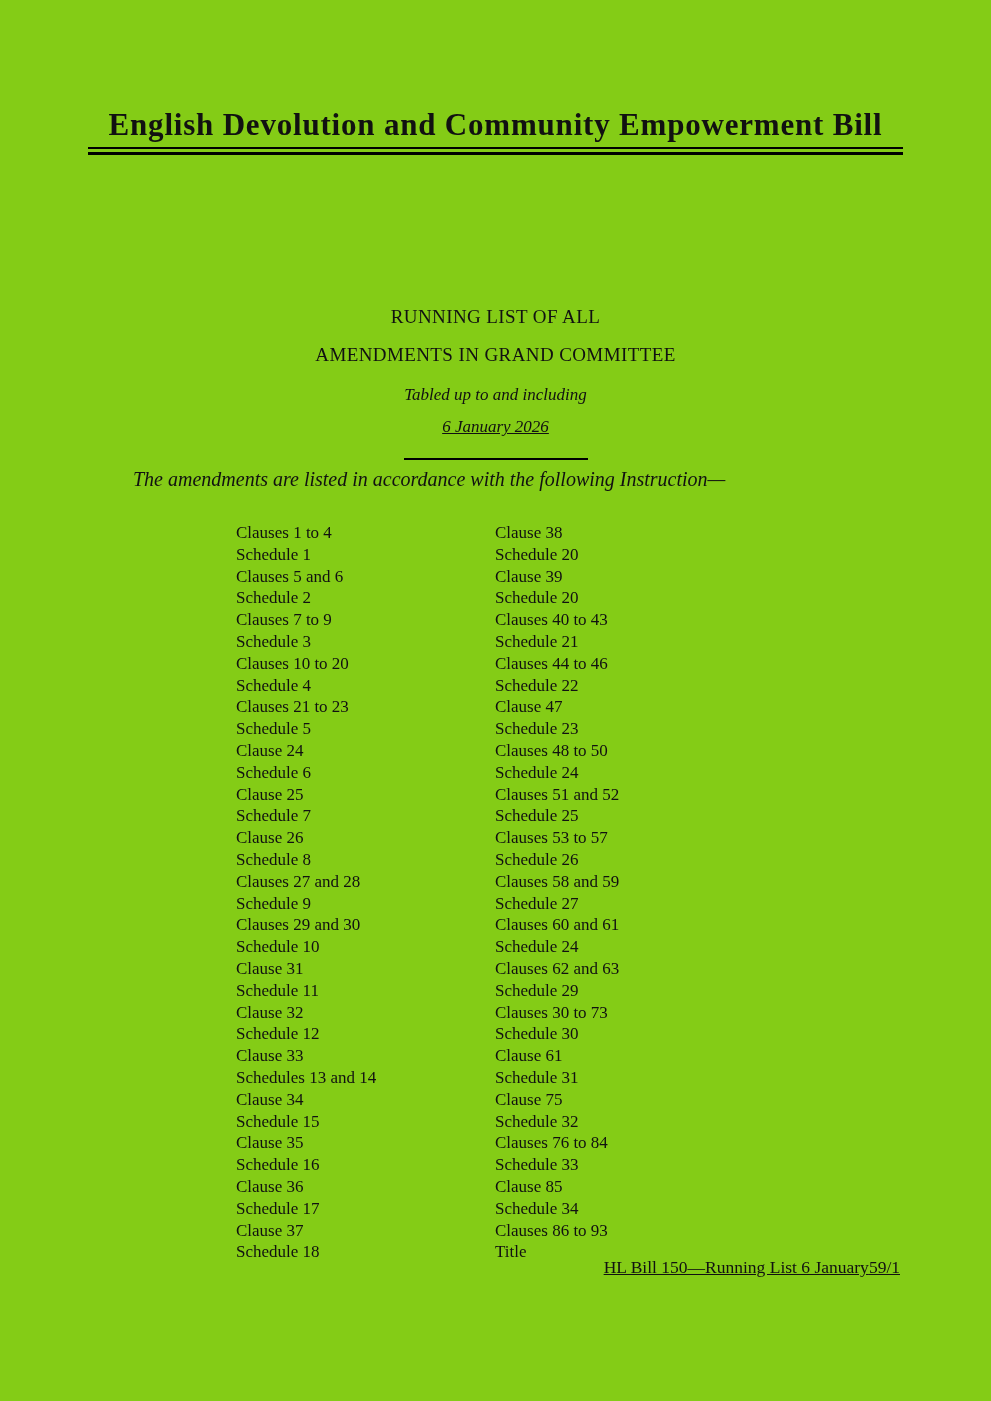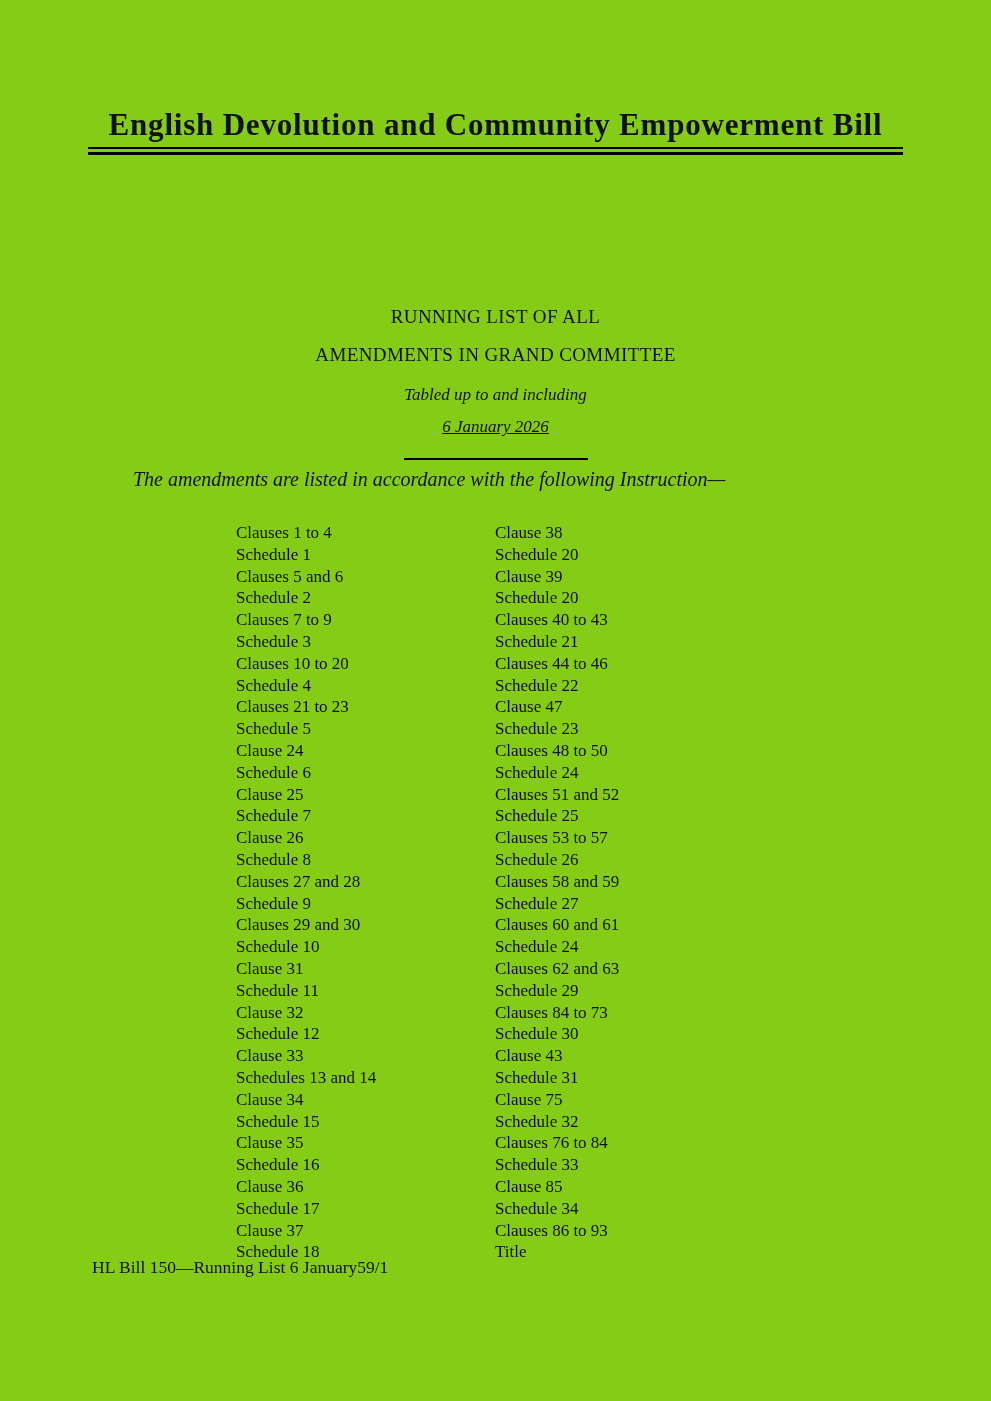--- a/index.html
+++ b/index.html
@@ -80,23 +80,24 @@
     line-height: 21.8px;
     white-space: nowrap;
   }
 
   .footer {
     position: absolute;
     left: 92px;
     right: 91px;
     top: 1256px;
     display: flex;
-    justify-content: flex-start;
+    justify-content: flex-end;
     font-size: 17.5px;
     line-height: 22px;
+    text-decoration: underline;
   }
 </style>
 </head>
 <body>
 
 <div class="page">
   <div class="content">
 
     <div class="bill-title">English Devolution and Community Empowerment Bill</div>
 
@@ -171,23 +172,23 @@
           <div class="list-item">Clauses 51 and 52</div>
           <div class="list-item">Schedule 25</div>
           <div class="list-item">Clauses 53 to 57</div>
           <div class="list-item">Schedule 26</div>
           <div class="list-item">Clauses 58 and 59</div>
           <div class="list-item">Schedule 27</div>
           <div class="list-item">Clauses 60 and 61</div>
           <div class="list-item">Schedule 24</div>
           <div class="list-item">Clauses 62 and 63</div>
           <div class="list-item">Schedule 29</div>
-          <div class="list-item">Clauses 84 to 73</div>
+          <div class="list-item">Clauses 30 to 73</div>
           <div class="list-item">Schedule 30</div>
-          <div class="list-item">Clause 43</div>
+          <div class="list-item">Clause 61</div>
           <div class="list-item">Schedule 31</div>
           <div class="list-item">Clause 75</div>
           <div class="list-item">Schedule 32</div>
           <div class="list-item">Clauses 76 to 84</div>
           <div class="list-item">Schedule 33</div>
           <div class="list-item">Clause 85</div>
           <div class="list-item">Schedule 34</div>
           <div class="list-item">Clauses 86 to 93</div>
           <div class="list-item">Title</div>
         </div>

